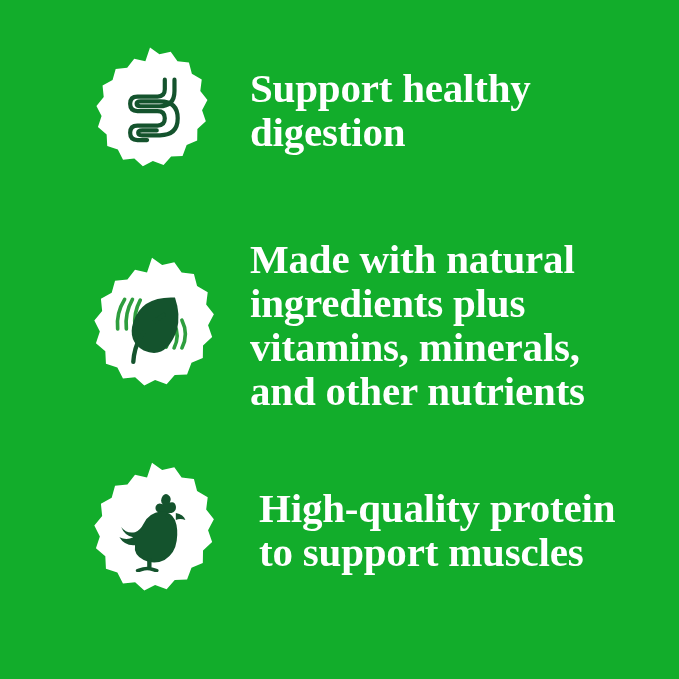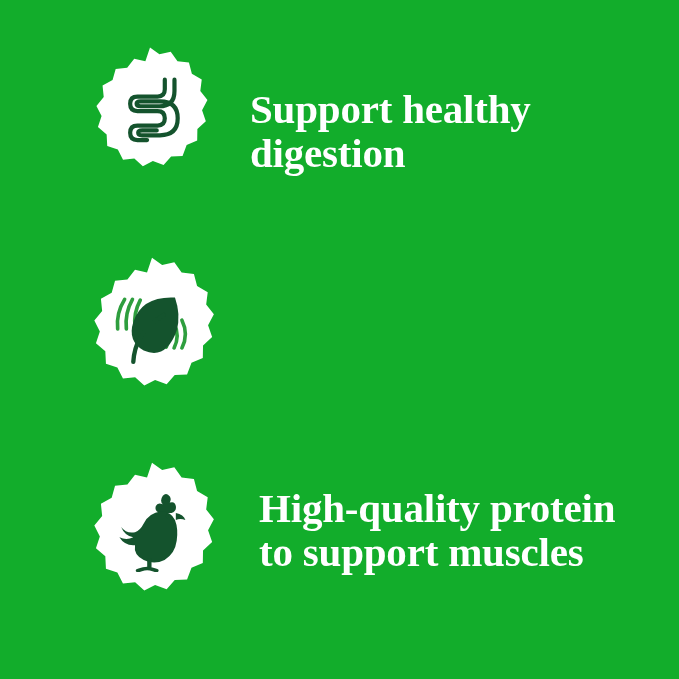--- a/index.html
+++ b/index.html
@@ -22,21 +22,21 @@
     box-sizing: border-box;
   }
   .benefit-row {
     position: absolute;
     left: 0;
     width: 679px;
     display: flex;
     flex-direction: row;
     align-items: center;
   }
-  #row-1 { top: 45px;  height: 130px; align-items: flex-end; }
+  #row-1 { top: 45px;  height: 130px; }
   #row-2 { top: 255px; height: 140px; }
   #row-3 { top: 460px; height: 140px; }
 
   .badge {
     position: relative;
     flex: 0 0 auto;
     display: flex;
     align-items: center;
     justify-content: center;
   }
@@ -128,20 +128,24 @@
             <path d="M36 21 Q28 36 30 52"></path>
             <path d="M84 44 Q92 60 84 76"></path>
             <path d="M75 48 Q82 62 75 76"></path>
             <path d="M66 54 Q71 64 66 75"></path>
           </g>
           <path fill="#14532D" d="M76 18 Q38 16 28 46 Q21 68 40 79 Q66 90 78 56 Q83 38 76 18 Z"></path>
           <path fill="none" stroke="#14532D" stroke-width="5" stroke-linecap="round" d="M63 38 Q44 50 36 64 Q29 76 28 92"></path>
         </svg>
       </div>
     </div>
+    <div class="benefit-text">Made with natural
+ingredients plus
+vitamins, minerals,
+and other nutrients</div>
   </div>
 
   <div class="benefit-row" id="row-3">
     <div class="badge">
       <svg class="badge-shape" viewBox="0 0 200 200">
         <path fill="#FFFFFF" d="M100 4
           L114.5 14.2 L131.9 10.4 L142.3 24.9 L159.9 27.1 L164.4 44.3
           L179.6 53.2 L177.4 70.8 L188.4 84.7 L180.1 100.5 L185.9 117.2
           L172.9 129.3 L172.6 147 L156.4 154 L150.1 170.6 L132.5 171.4
           L120.9 184.8 L104.4 178.5 L89 186.4 L75.9 174.6 L58.5 176.4

